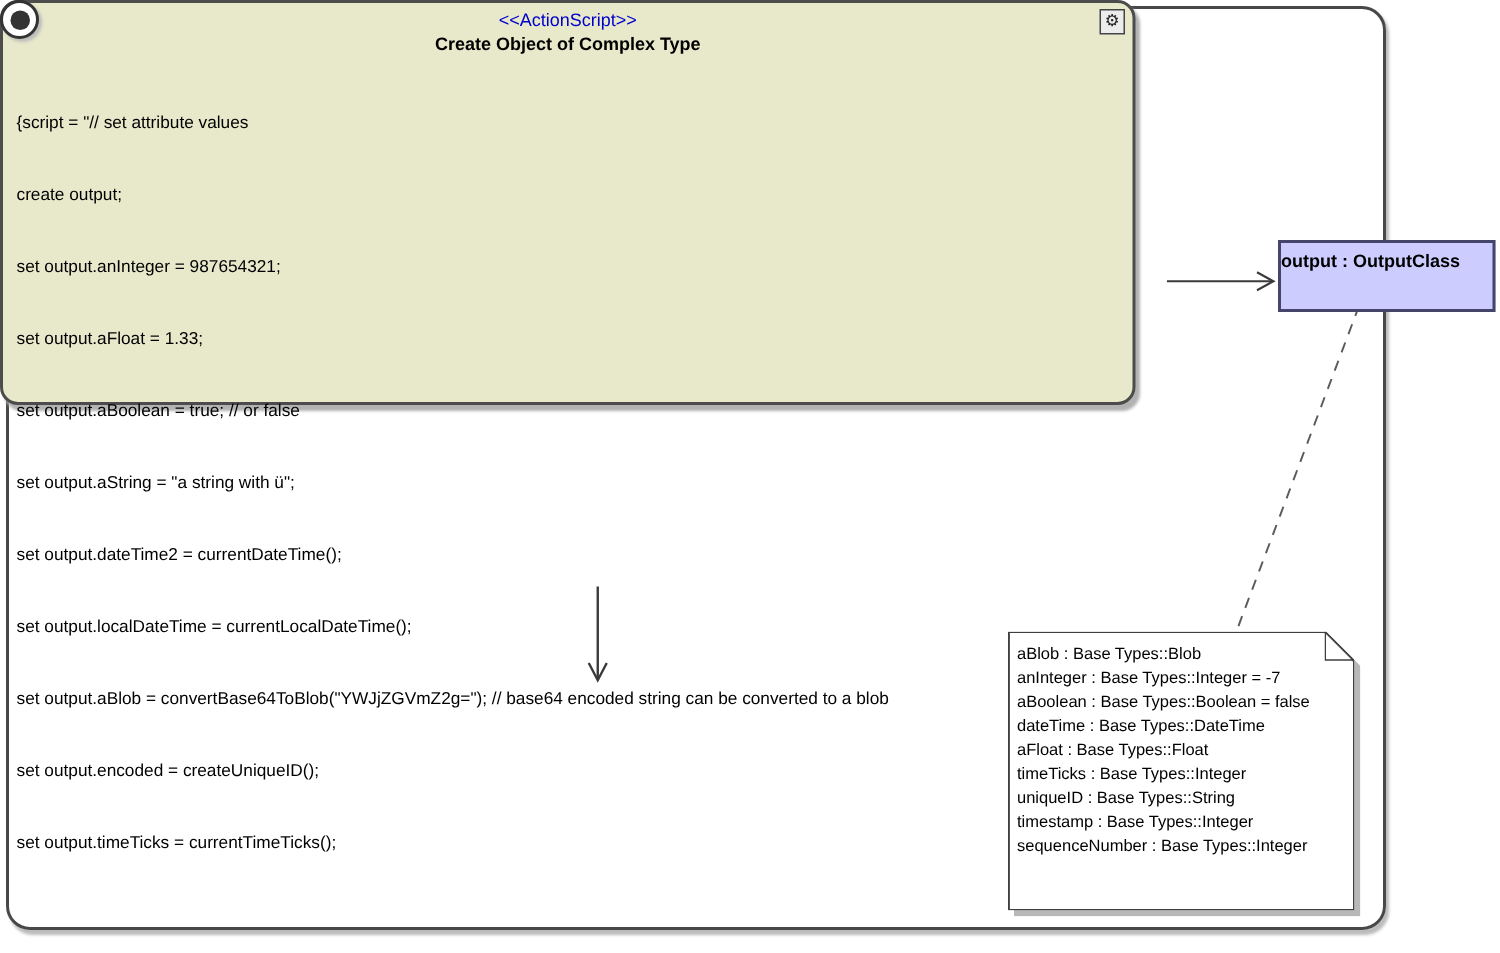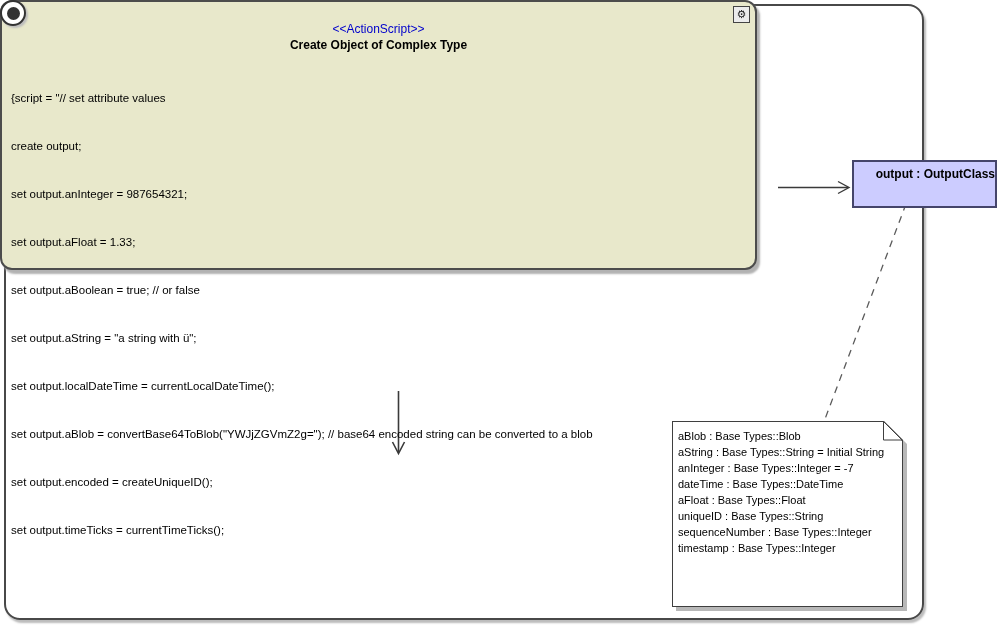--- a/index.html
+++ b/index.html
@@ -36,38 +36,38 @@
   
   .initial-node{
     position:absolute;left:388px;top:51px;width:20px;height:20px;border-radius:50%;
     background:#2f2f2f;box-shadow:1px 2px 1px #bdbdbd;
   }
   .action{
     position:absolute;left:20px;top:120px;width:753px;height:266px;
     background:var(--action-fill,#e8e8cb);border:2px solid var(--action-border,#4c4c4c);
     border-radius:12px;box-shadow:3px 4px 2px #b2b2b2;box-sizing:content-box;
   }
-  .action-stereotype{margin-top:20px;text-align:center;font-size:12px;color:var(--stereotype,#0000cc);}
+  .action-stereotype{margin-top:4px;text-align:center;font-size:12px;color:var(--stereotype,#0000cc);}
   .action-title{text-align:center;font-size:12px;font-weight:bold;margin-top:2px;}
   .script{margin-top:6px;padding:0 9px;font-size:11.5px;line-height:16px;white-space:pre;}
   .gear-btn{
     position:absolute;top:4px;right:5px;width:15px;height:15px;border:1px solid #444;
     background:#ececec;display:flex;align-items:center;justify-content:center;
     font-size:11px;color:#222;line-height:1;
   }
   .final-node{
     position:absolute;left:385px;top:457px;width:22px;height:22px;border-radius:50%;
     border:2px solid #333;background:#fff;box-shadow:2px 2px 2px #bdbdbd;
     display:flex;align-items:center;justify-content:center;
   }
   .final-node .dot{width:13px;height:13px;border-radius:50%;background:#333;}
   .object-node{
     position:absolute;left:852px;top:160px;width:141px;height:39px;
     background:var(--object-fill,#ccccff);border:2px solid var(--object-border,#45456b);
-    text-align:right;font-size:12px;font-weight:bold;padding-top:5px;box-sizing:content-box;
+    text-align:left;font-size:12px;font-weight:bold;padding-top:5px;box-sizing:content-box;
     z-index:4;
   }
   
   .note-shadow{
     position:absolute;left:676px;top:425px;width:231px;height:186px;background:#b8b8b8;
     clip-path:polygon(0 0,calc(100% - 19px) 0,100% 19px,100% 100%,0 100%);
   }
   .note{
     position:absolute;left:672px;top:421px;width:231px;height:186px;
     background:var(--note-border,#3f3f3f);
@@ -119,20 +119,21 @@
   <div class="action shape-layer">
     <div class="action-stereotype">&lt;&lt;ActionScript&gt;&gt;</div>
     <div class="action-title">Create Object of Complex Type</div>
     <div class="script">
       <div>{script = "// set attribute values</div>
       <div>create output;</div>
       <div>set output.anInteger = 987654321;</div>
       <div>set output.aFloat = 1.33;</div>
       <div>set output.aBoolean = true; // or false</div>
       <div>set output.aString = "a string with ü";</div>
+      <div>set output.dateTime2 = currentDateTime();</div>
       <div>set output.localDateTime = currentLocalDateTime();</div>
       <div>set output.aBlob = convertBase64ToBlob("YWJjZGVmZ2g="); // base64 encoded string can be converted to a blob</div>
       <div>set output.encoded = createUniqueID();</div>
       <div>set output.timeTicks = currentTimeTicks();</div>
       
       
     </div>
     <div class="gear-btn">⚙</div>
   </div>
 
@@ -141,26 +142,27 @@
   </div>
 
   <div class="object-node">
     <span>output : OutputClass</span>
   </div>
 
   <div class="note-shadow"></div>
   <div class="note">
     <div class="note-inner">
       <div>aBlob : Base Types::Blob</div>
-      <div>aString : Base Types::String = Initial String</div>
       <div>anInteger : Base Types::Integer = -7</div>
+      <div>aBoolean : Base Types::Boolean = false</div>
       <div>dateTime : Base Types::DateTime</div>
       <div>aFloat : Base Types::Float</div>
+      <div>timeTicks : Base Types::Integer</div>
       <div>uniqueID : Base Types::String</div>
+      <div>timestamp : Base Types::Integer</div>
       <div>sequenceNumber : Base Types::Integer</div>
-      <div>timestamp : Base Types::Integer</div>
     </div>
     <svg class="note-fold" viewBox="0 0 20 20">
       <polygon points="0.5,0.5 0.5,19 19,19" fill="#ffffff" stroke="#3f3f3f" stroke-width="1"></polygon>
     </svg>
   </div>
 
 </div>
 
 </body></html>

